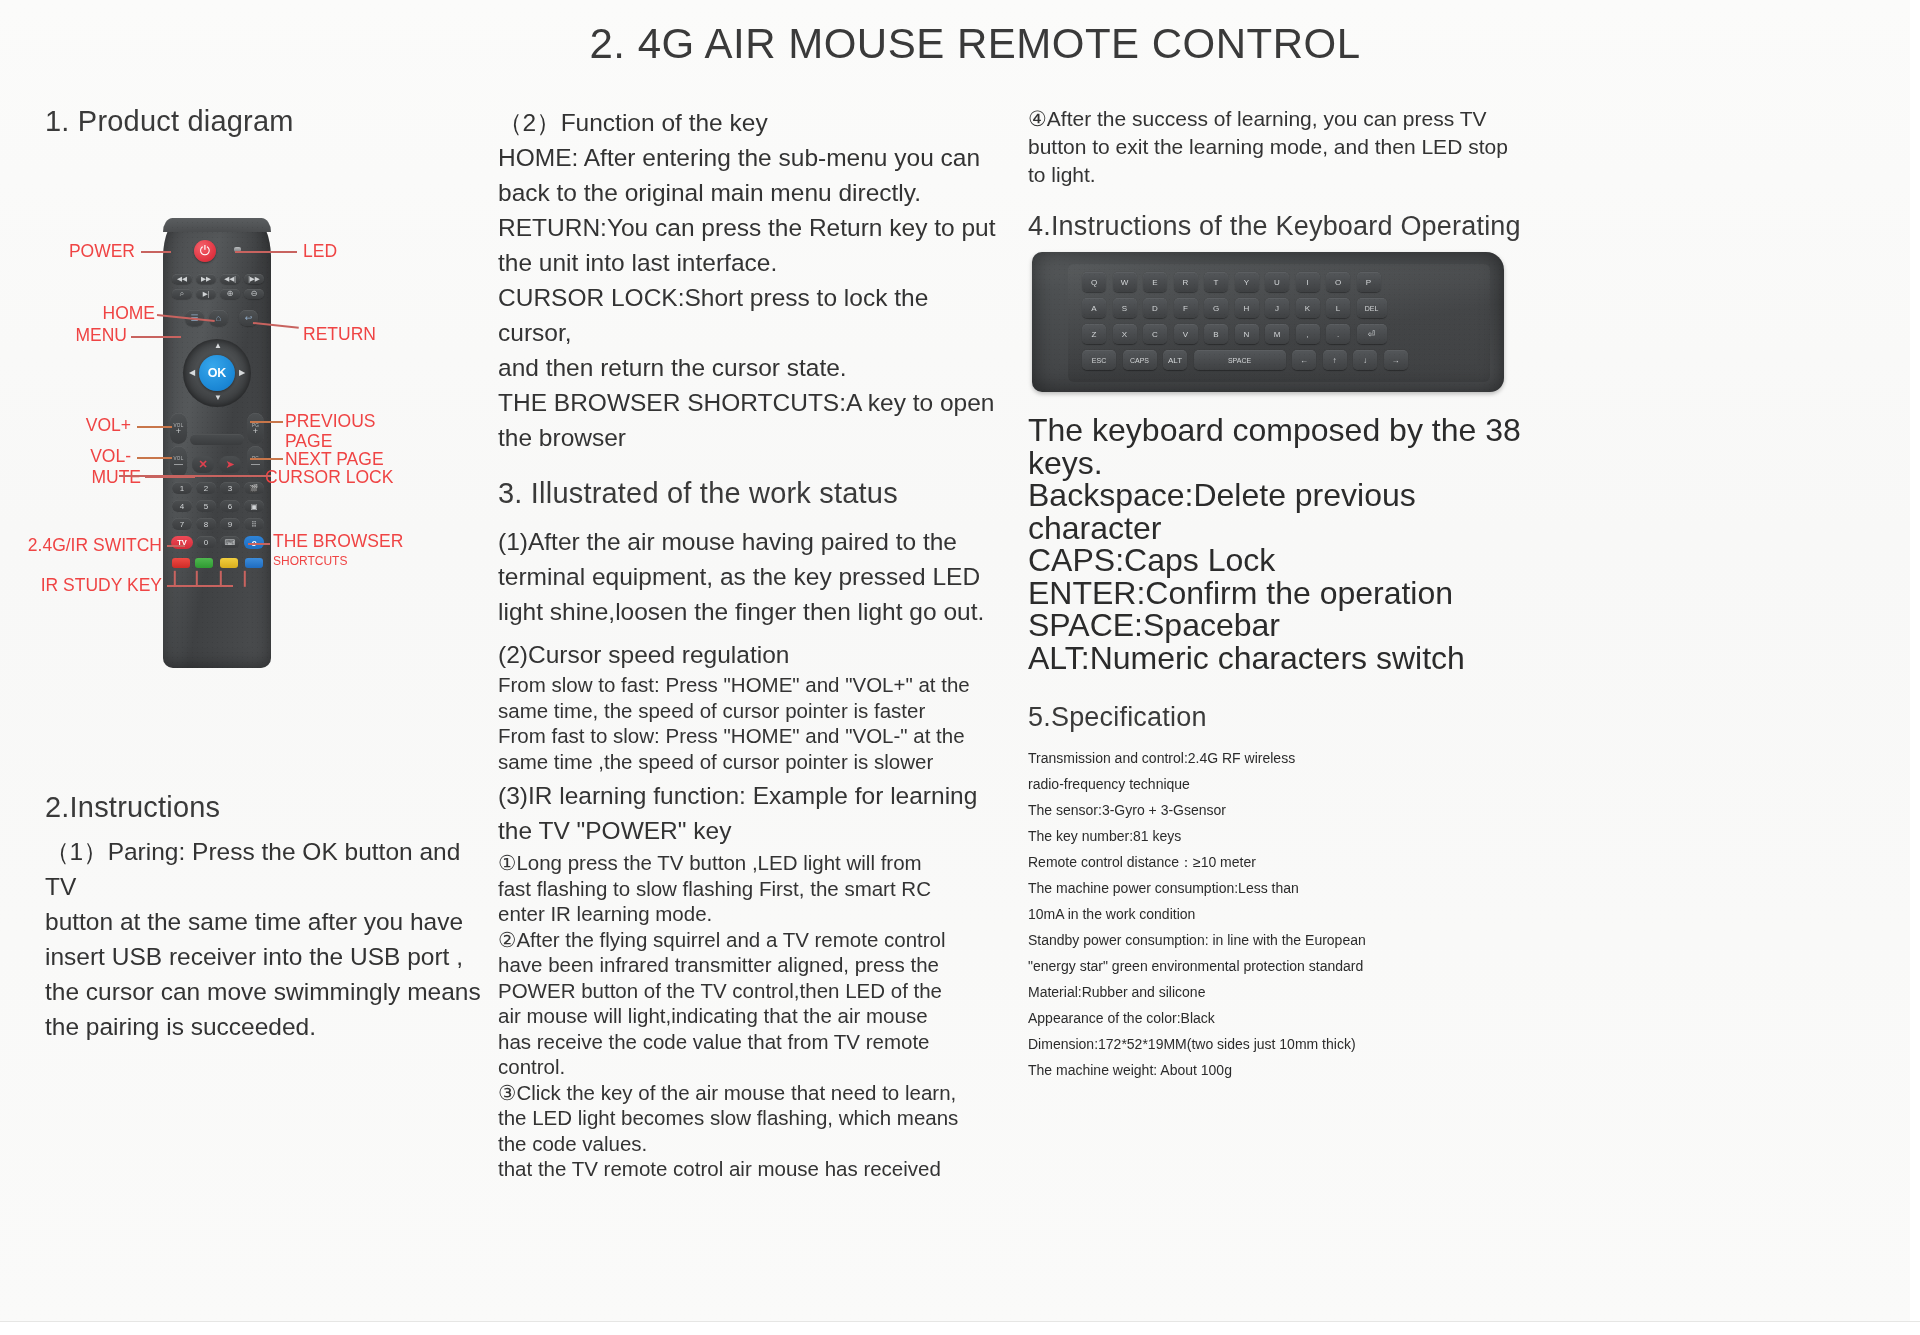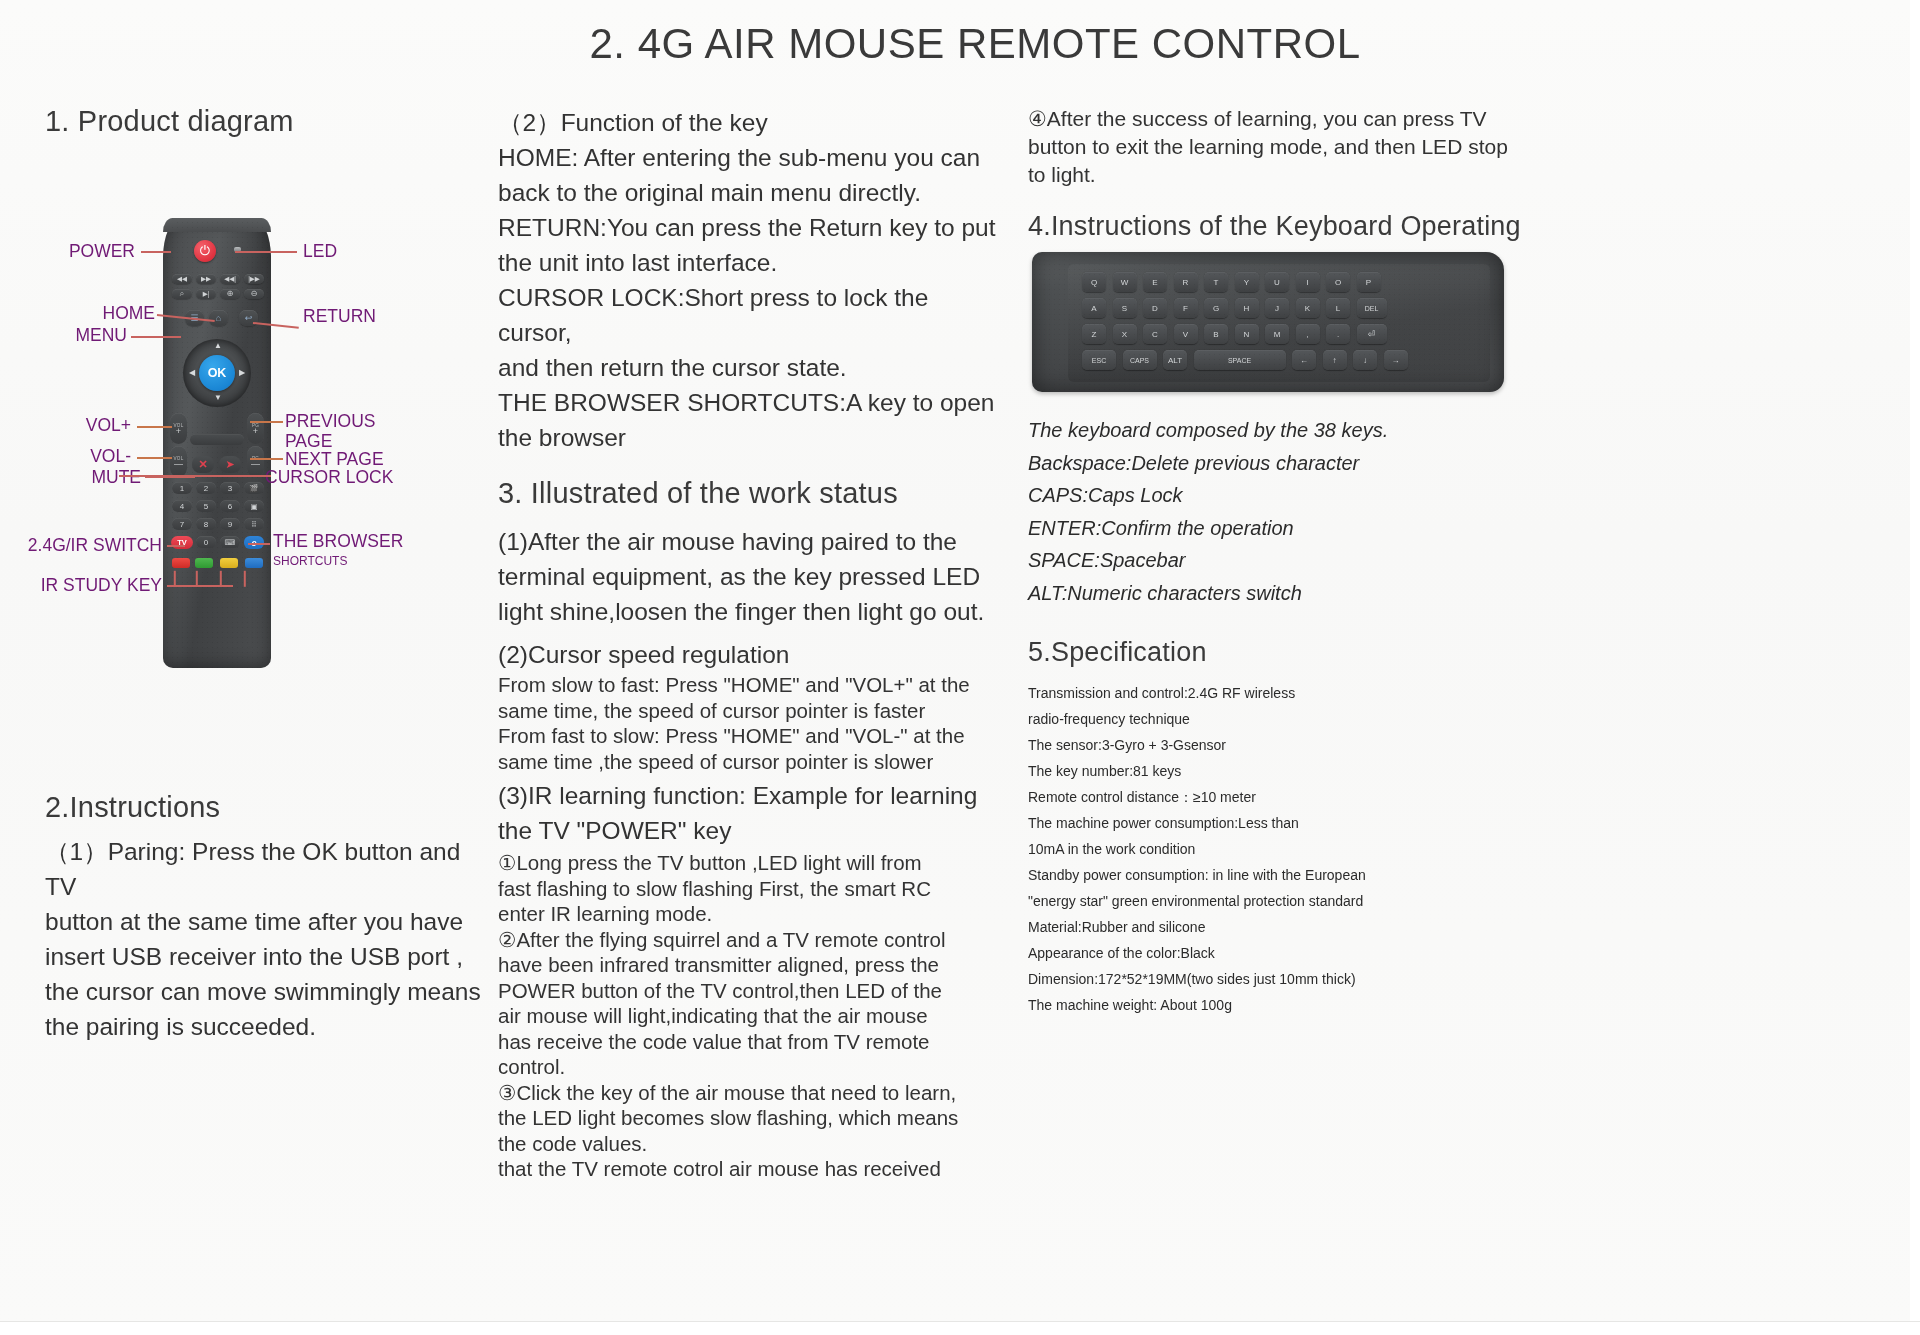--- a/index.html
+++ b/index.html
@@ -187,21 +187,21 @@
     position:absolute; left: 27px; top: 216px;
     width: 54px; height: 11px; border-radius: 6px;
     background: linear-gradient(180deg,#4a4d4f,#3a3c3e);
     box-shadow: inset 0 0.5px 0 rgba(255,255,255,.08);
   }
 
   
   .cl {
     position:absolute;
     font-size: 17.5px;
-    color: #701a75;
+    color: #ef4444;
     white-space: nowrap;
     line-height: 20px;
   }
   .cl.r { text-align: right; }
   .lead {
     position:absolute;
     height: 1.6px;
     background: #c8635f;
     transform-origin: left center;
   }
@@ -243,21 +243,21 @@
     color: #d4d7d9;
     font-size: 8px;
     display:flex; align-items:center; justify-content:center;
     position:relative;
   }
   .kkey.w-wide { width: 34px; font-size: 7px; }
   .kkey.w-space { width: 92px; font-size: 7px; }
   .kkey.w-md { width: 30px; font-size: 7px; }
 
   .spec-list { font-size: 14px; line-height: 26px; }
-  .kbd-text { font-size: 20px; line-height: 32.5px; font-style: italic; }
+  .kbd-text { font-size: 32px; line-height: 32.5px; }
 </style>
 </head>
 <body>
 
 <div class="page"></div>
 
 <h1 class="doc-title">2. 4G AIR MOUSE REMOTE CONTROL</h1>
 
 <div class="col col-left">
   <h2 class="sec">1. Product  diagram</h2>
@@ -368,21 +368,21 @@
     <div class="cl r" style="left:-48px; top:357px; width:165px;">IR  STUDY KEY</div>
     <div class="lead" style="left:122px; top:367px; width:66px;"></div>
     <div class="lead" style="left:130px; top:352px; width:16px; transform:rotate(90deg);"></div>
     <div class="lead" style="left:152px; top:352px; width:16px; transform:rotate(90deg);"></div>
     <div class="lead" style="left:176px; top:352px; width:16px; transform:rotate(90deg);"></div>
     <div class="lead" style="left:200px; top:352px; width:16px; transform:rotate(90deg);"></div>
 
     <div class="cl" style="left:258px; top:23px;">LED</div>
     <div class="lead" style="left:190px; top:33px; width:62px;"></div>
 
-    <div class="cl" style="left:258px; top:88px;">RETURN</div>
+    <div class="cl" style="left:258px; top:106px;">RETURN</div>
     <div class="lead" style="left:208px; top:104px; width:46px; transform:rotate(6deg);"></div>
 
     <div class="cl" style="left:240px; top:193px;">
       <div>PREVIOUS</div>
       <div>PAGE</div>
     </div>
     <div class="lead o" style="left:205px; top:203px; width:33px;"></div>
 
     <div class="cl" style="left:240px; top:231px;">NEXT PAGE</div>
     <div class="lead o" style="left:205px; top:240px; width:33px;"></div>

